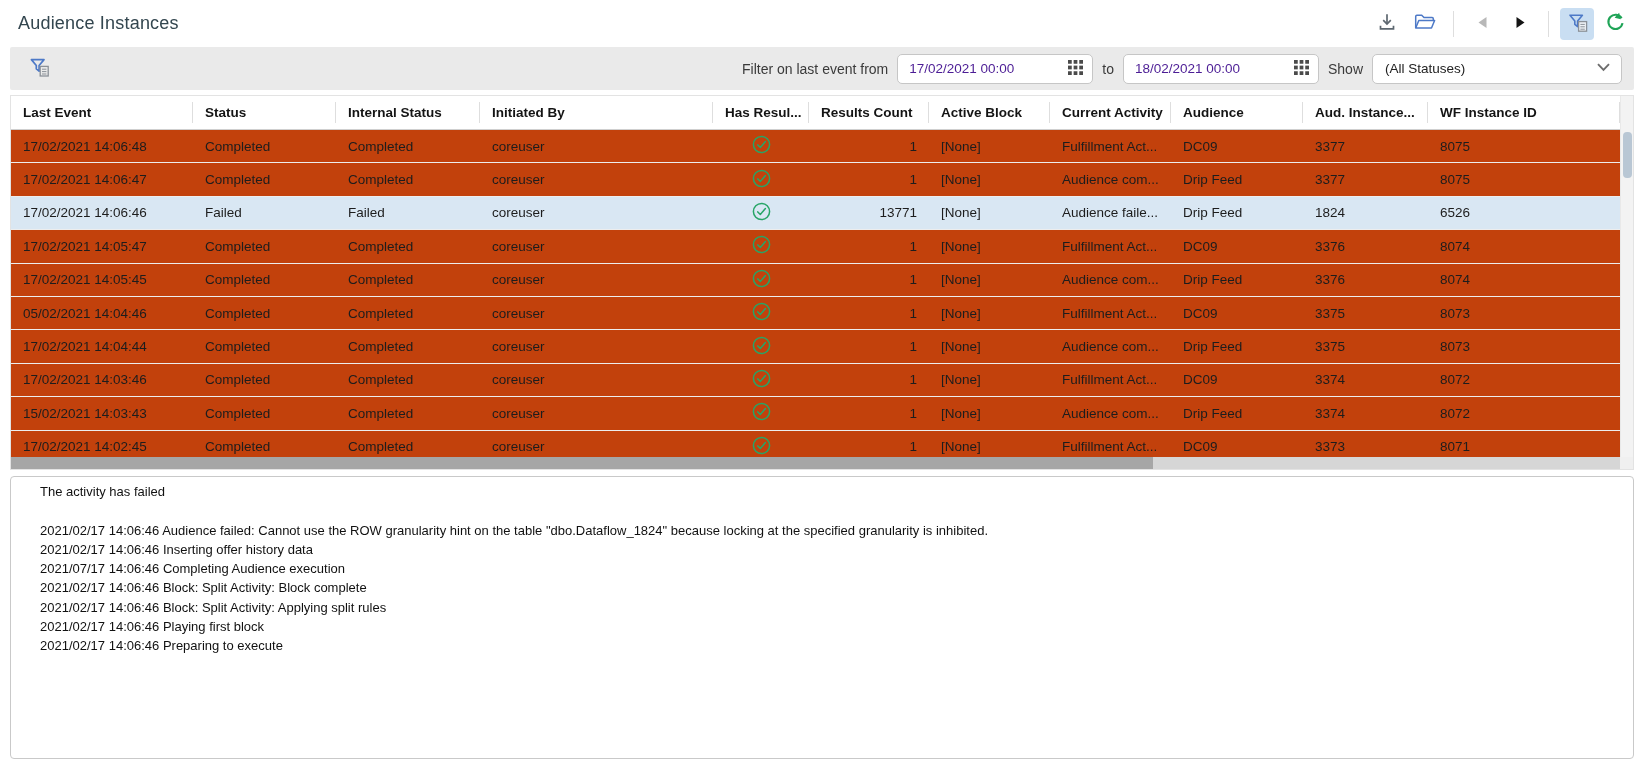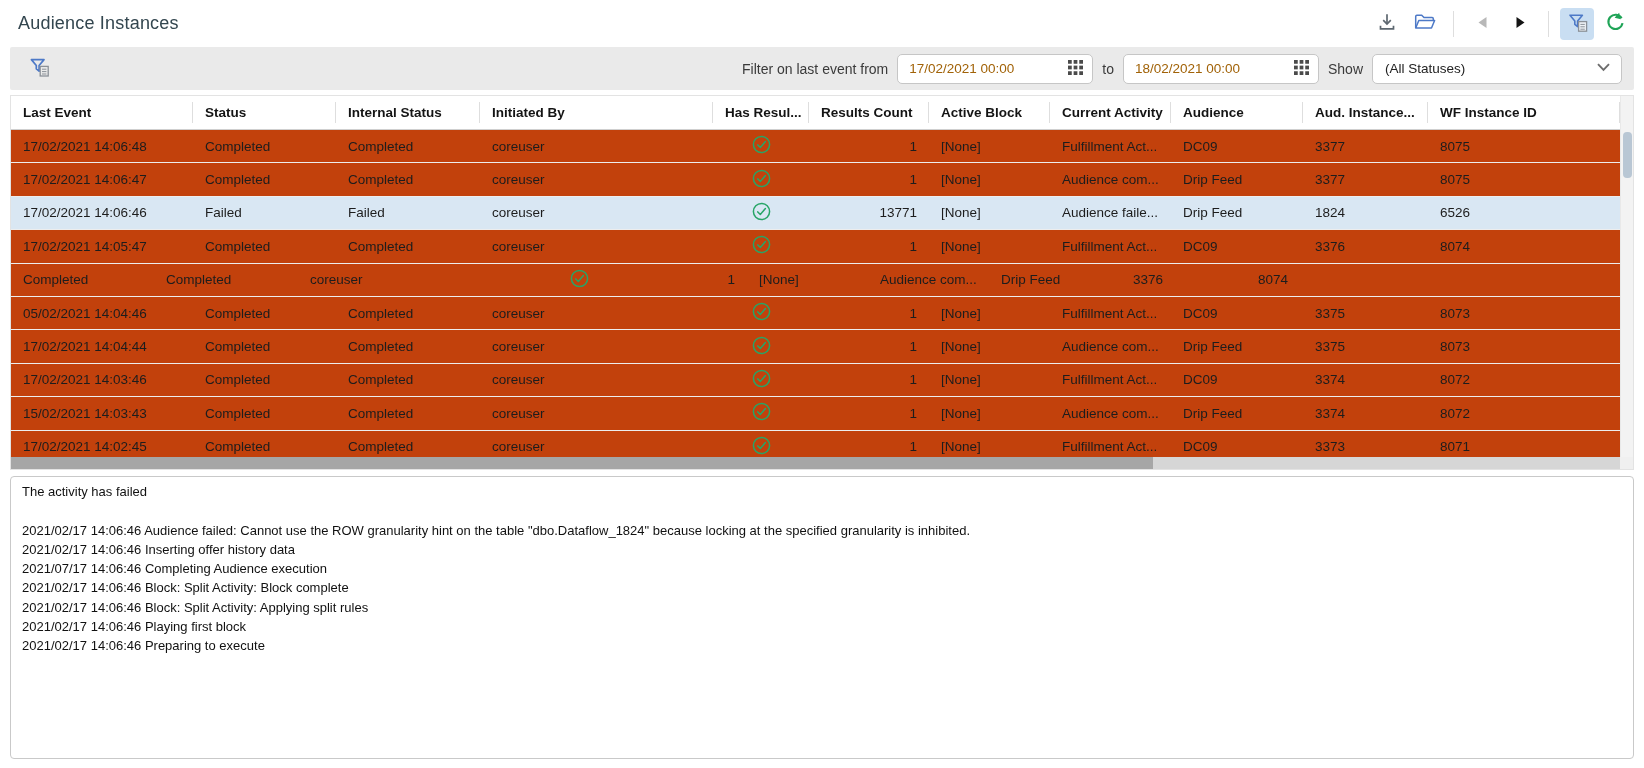--- a/index.html
+++ b/index.html
@@ -27,21 +27,21 @@
   
   .toolbar {
     margin:0 10px; height:43px; background:#eaeaea; border-radius:2px;
     display:flex; align-items:center; justify-content:space-between; padding:0 12px;
   }
   .toolbar-right { display:flex; align-items:center; gap:9px; font-size:14px; color:#3a3a3a; }
   .toolbar-label { white-space:nowrap; }
   .date-input {
     width:196px; height:30px; background:#fff; border:1px solid #c6c6c6; border-radius:5px;
     display:flex; align-items:center; justify-content:space-between; padding:0 9px 0 11px;
-    font-size:13.5px; color:#a16207; cursor:text;
+    font-size:13.5px; color:#4c1d95; cursor:text;
   }
   .select-box {
     width:250px; height:30px; background:#fff; border:1px solid #c6c6c6; border-radius:5px;
     display:flex; align-items:center; justify-content:space-between; padding:0 10px 0 12px;
     font-size:13.5px; color:#222; cursor:pointer;
   }
 
   
   .table-wrap {
     position:relative; margin:5px 10px 0; height:375px;
@@ -73,21 +73,21 @@
     background:#f3f3f3; border-left:1px solid #e9e9e9;
   }
   .vthumb { position:absolute; top:36px; left:2px; width:9px; height:46px; background:#b9c7d4; border-radius:4px; }
   .hscroll { position:absolute; left:0; right:13px; bottom:0; height:12px; background:#d6d6d6; }
   .hthumb { position:absolute; left:0; top:0; height:12px; width:71%; background:#a6a6a6; }
   .scroll-corner { position:absolute; right:0; bottom:0; width:13px; height:12px; background:#f0f0f0; }
 
   
   .log-panel {
     margin:6px 10px 0; height:283px; background:#fff;
-    border:1px solid #c9c9c9; border-radius:4px; padding:5px 11px;
+    border:1px solid #c9c9c9; border-radius:4px; padding:5px 29px;
     font-size:13px; line-height:19.3px; color:#111; overflow:hidden;
   }
   .log-line { min-height:19.3px; white-space:pre; }
 </style>
 </head>
 <body>
 
 <div class="titlebar">
   <div class="page-title">Audience Instances</div>
   <div class="titlebar-actions">
@@ -286,20 +286,21 @@
             </svg></span>
         </div>
         <div class="cell align-right" style="width: 120px;">1</div>
         <div class="cell" style="width: 121px;">[None]</div>
         <div class="cell" style="width: 121px;">Fulfillment Act...</div>
         <div class="cell" style="width: 132px;">DC09</div>
         <div class="cell" style="width: 125px;">3376</div>
         <div class="cell" style="width: 190px; flex: 1 1 auto;">8074</div>
       </div>
       <div class="row">
+        <div class="cell" style="width: 182px;">17/02/2021 14:05:45</div>
         <div class="cell" style="width: 143px;">Completed</div>
         <div class="cell" style="width: 144px;">Completed</div>
         <div class="cell" style="width: 233px;">coreuser</div>
         <div class="cell align-center" style="width: 96px;">
           <span><svg width="19" height="19" viewBox="0 0 19 19">
               <circle cx="9.5" cy="9.5" r="8.1" fill="none" stroke="#27a567" stroke-width="1.5"></circle>
               <path d="M5.8 9.9 l2.5 2.6 L13.4 6.5" fill="none" stroke="#27a567" stroke-width="1.5" stroke-linecap="round" stroke-linejoin="round"></path>
             </svg></span>
         </div>
         <div class="cell align-right" style="width: 120px;">1</div>

